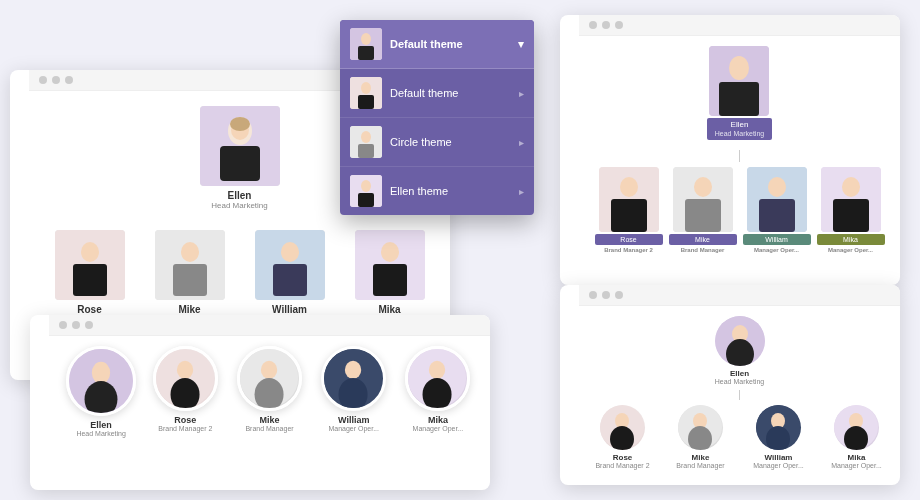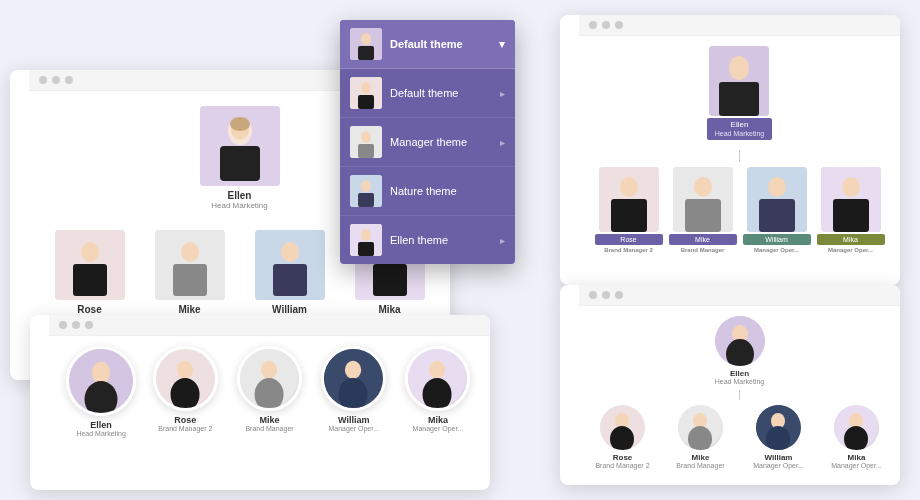--- a/index.html
+++ b/index.html
@@ -261,21 +261,21 @@
       border-radius: 50%;
       background: #e8e8e8;
       overflow: hidden;
     }
 
     
     .dropdown-overlay {
       position: absolute;
       left: 340px;
       top: 20px;
-      width: 175px;
+      width: 194px;
       background: #6b5fa5;
       border-radius: 4px;
       box-shadow: 0 8px 25px rgba(0,0,0,0.3);
       z-index: 100;
       overflow: hidden;
     }
     .dropdown-header {
       background: #7c6fb5;
       padding: 8px 10px;
       display: flex;
@@ -453,34 +453,24 @@
   </div>
 
   <div class="dropdown-item">
     <div class="dropdown-item-thumb photo-mike">
       <svg viewBox="0 0 32 32" xmlns="http://www.w3.org/2000/svg">
         <rect width="32" height="32" fill="#e8e8e8"></rect>
         <ellipse cx="16" cy="11" rx="5" ry="6" fill="#f5d5b8"></ellipse>
         <rect x="8" y="18" width="16" height="14" rx="2" fill="#888"></rect>
       </svg>
     </div>
-    <span class="dropdown-item-label">Manager theme</span>
+    <span class="dropdown-item-label">Circle theme</span>
     <span class="dropdown-item-arrow">▸</span>
   </div>
 
-  <div class="dropdown-item">
-    <div class="dropdown-item-thumb photo-william">
-      <svg viewBox="0 0 32 32" xmlns="http://www.w3.org/2000/svg">
-        <rect width="32" height="32" fill="#c8d8e8"></rect>
-        <ellipse cx="16" cy="11" rx="5" ry="6" fill="#f5d5b8"></ellipse>
-        <rect x="8" y="18" width="16" height="14" rx="2" fill="#3a3a5a"></rect>
-      </svg>
-    </div>
-    <span class="dropdown-item-label">Nature theme</span>
-  </div>
 
   <div class="dropdown-item">
     <div class="dropdown-item-thumb photo-mika">
       <svg viewBox="0 0 32 32" xmlns="http://www.w3.org/2000/svg">
         <rect width="32" height="32" fill="#e8ddf0"></rect>
         <ellipse cx="16" cy="11" rx="5" ry="6" fill="#f5d5b8"></ellipse>
         <rect x="8" y="18" width="16" height="14" rx="2" fill="#1a1a1a"></rect>
       </svg>
     </div>
     <span class="dropdown-item-label">Ellen theme</span>

